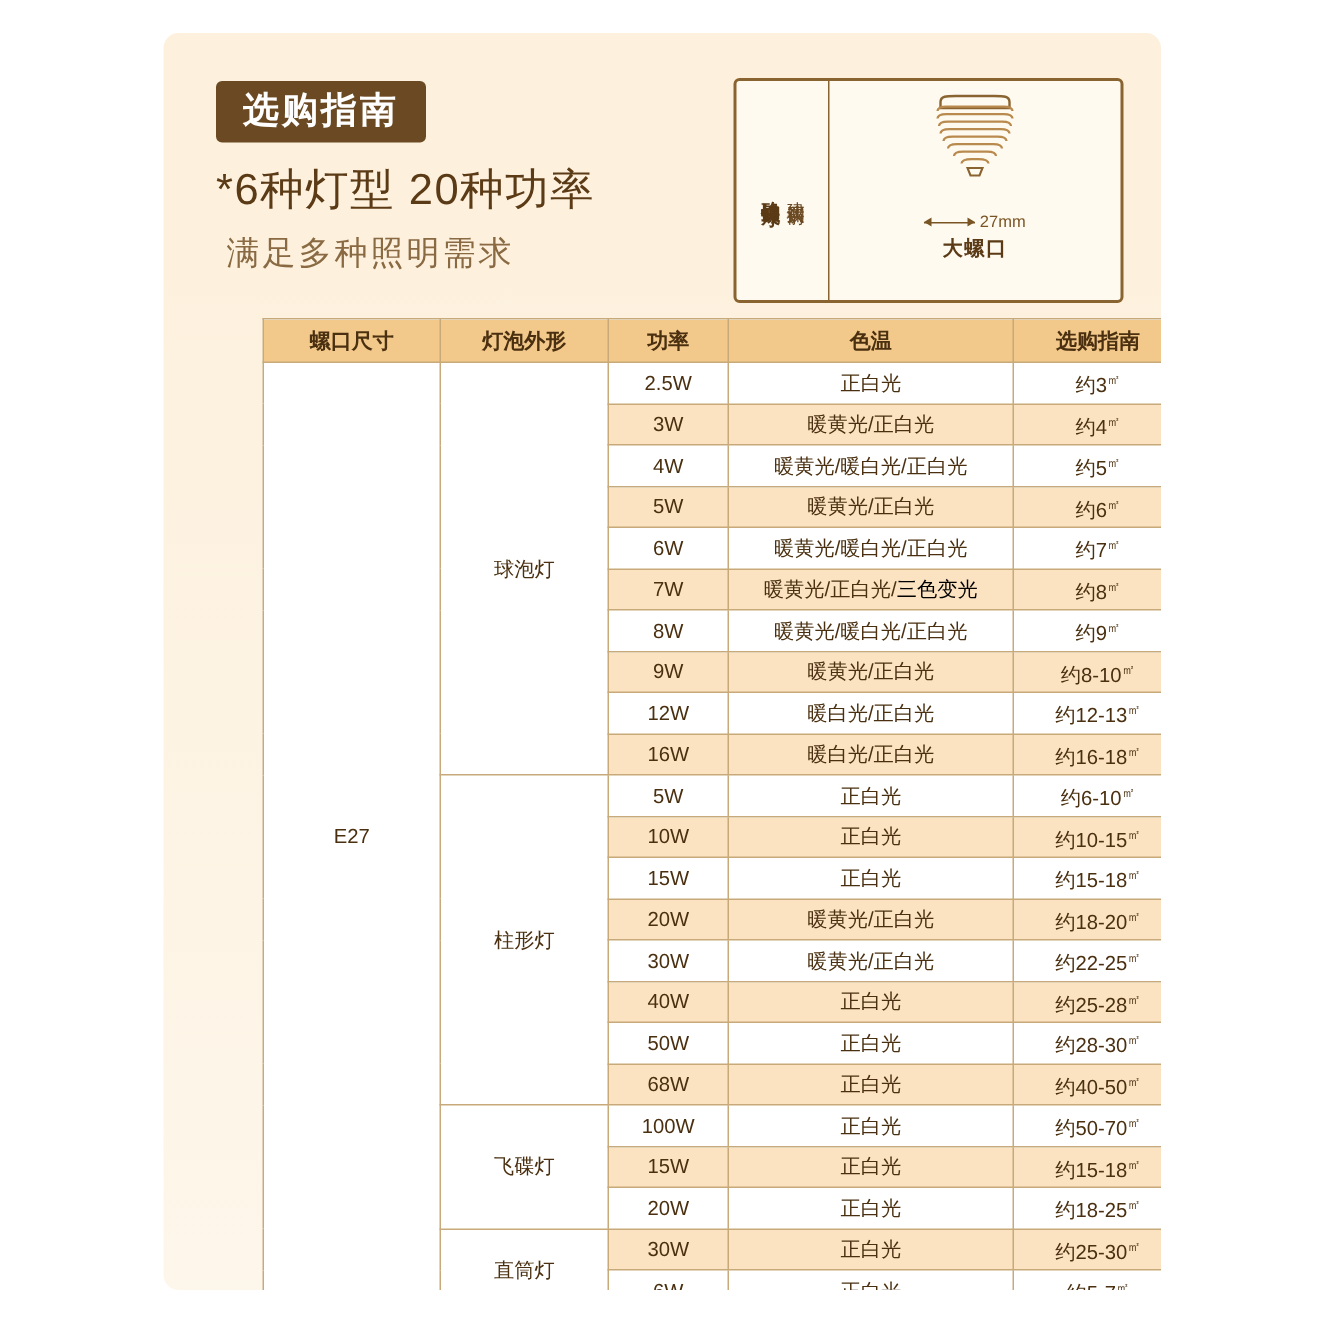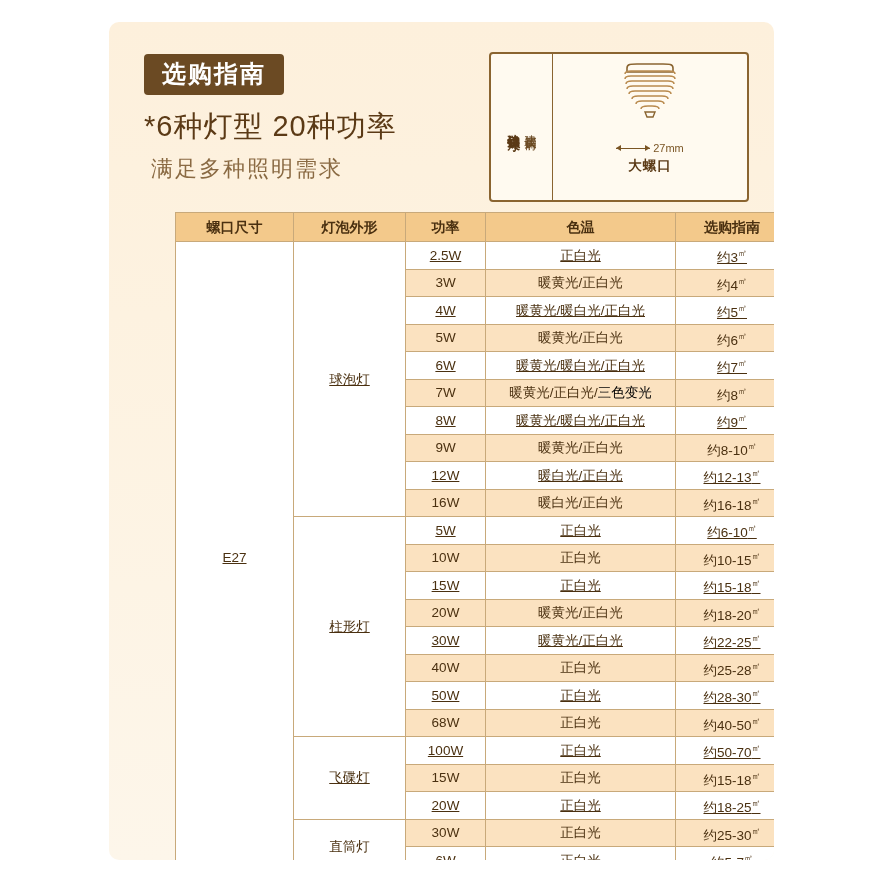--- a/index.html
+++ b/index.html
@@ -180,21 +180,21 @@
   }
   table.spec thead th {
     background: #f3c98b;
     font-weight: bold;
     font-size: 14px;
     height: 28px;
     line-height: 28px;
     color: #4a3010;
   }
   tr.alt td { background: #fbe2c0; }
-  tr.plain td { background: #ffffff; text-decoration: underline; }
+  tr.plain td { background: #ffffff; }
   td.group {
     background: #ffffff !important;
     font-size: 14px;
     font-weight: normal;
   }
   td.area { font-size: 12.5px; }
   .sup { font-size: 9px; vertical-align: super; }
   .tri { color: #000000; }
   .col1 { width: 118px; }
   .col2 { width: 112px; }

